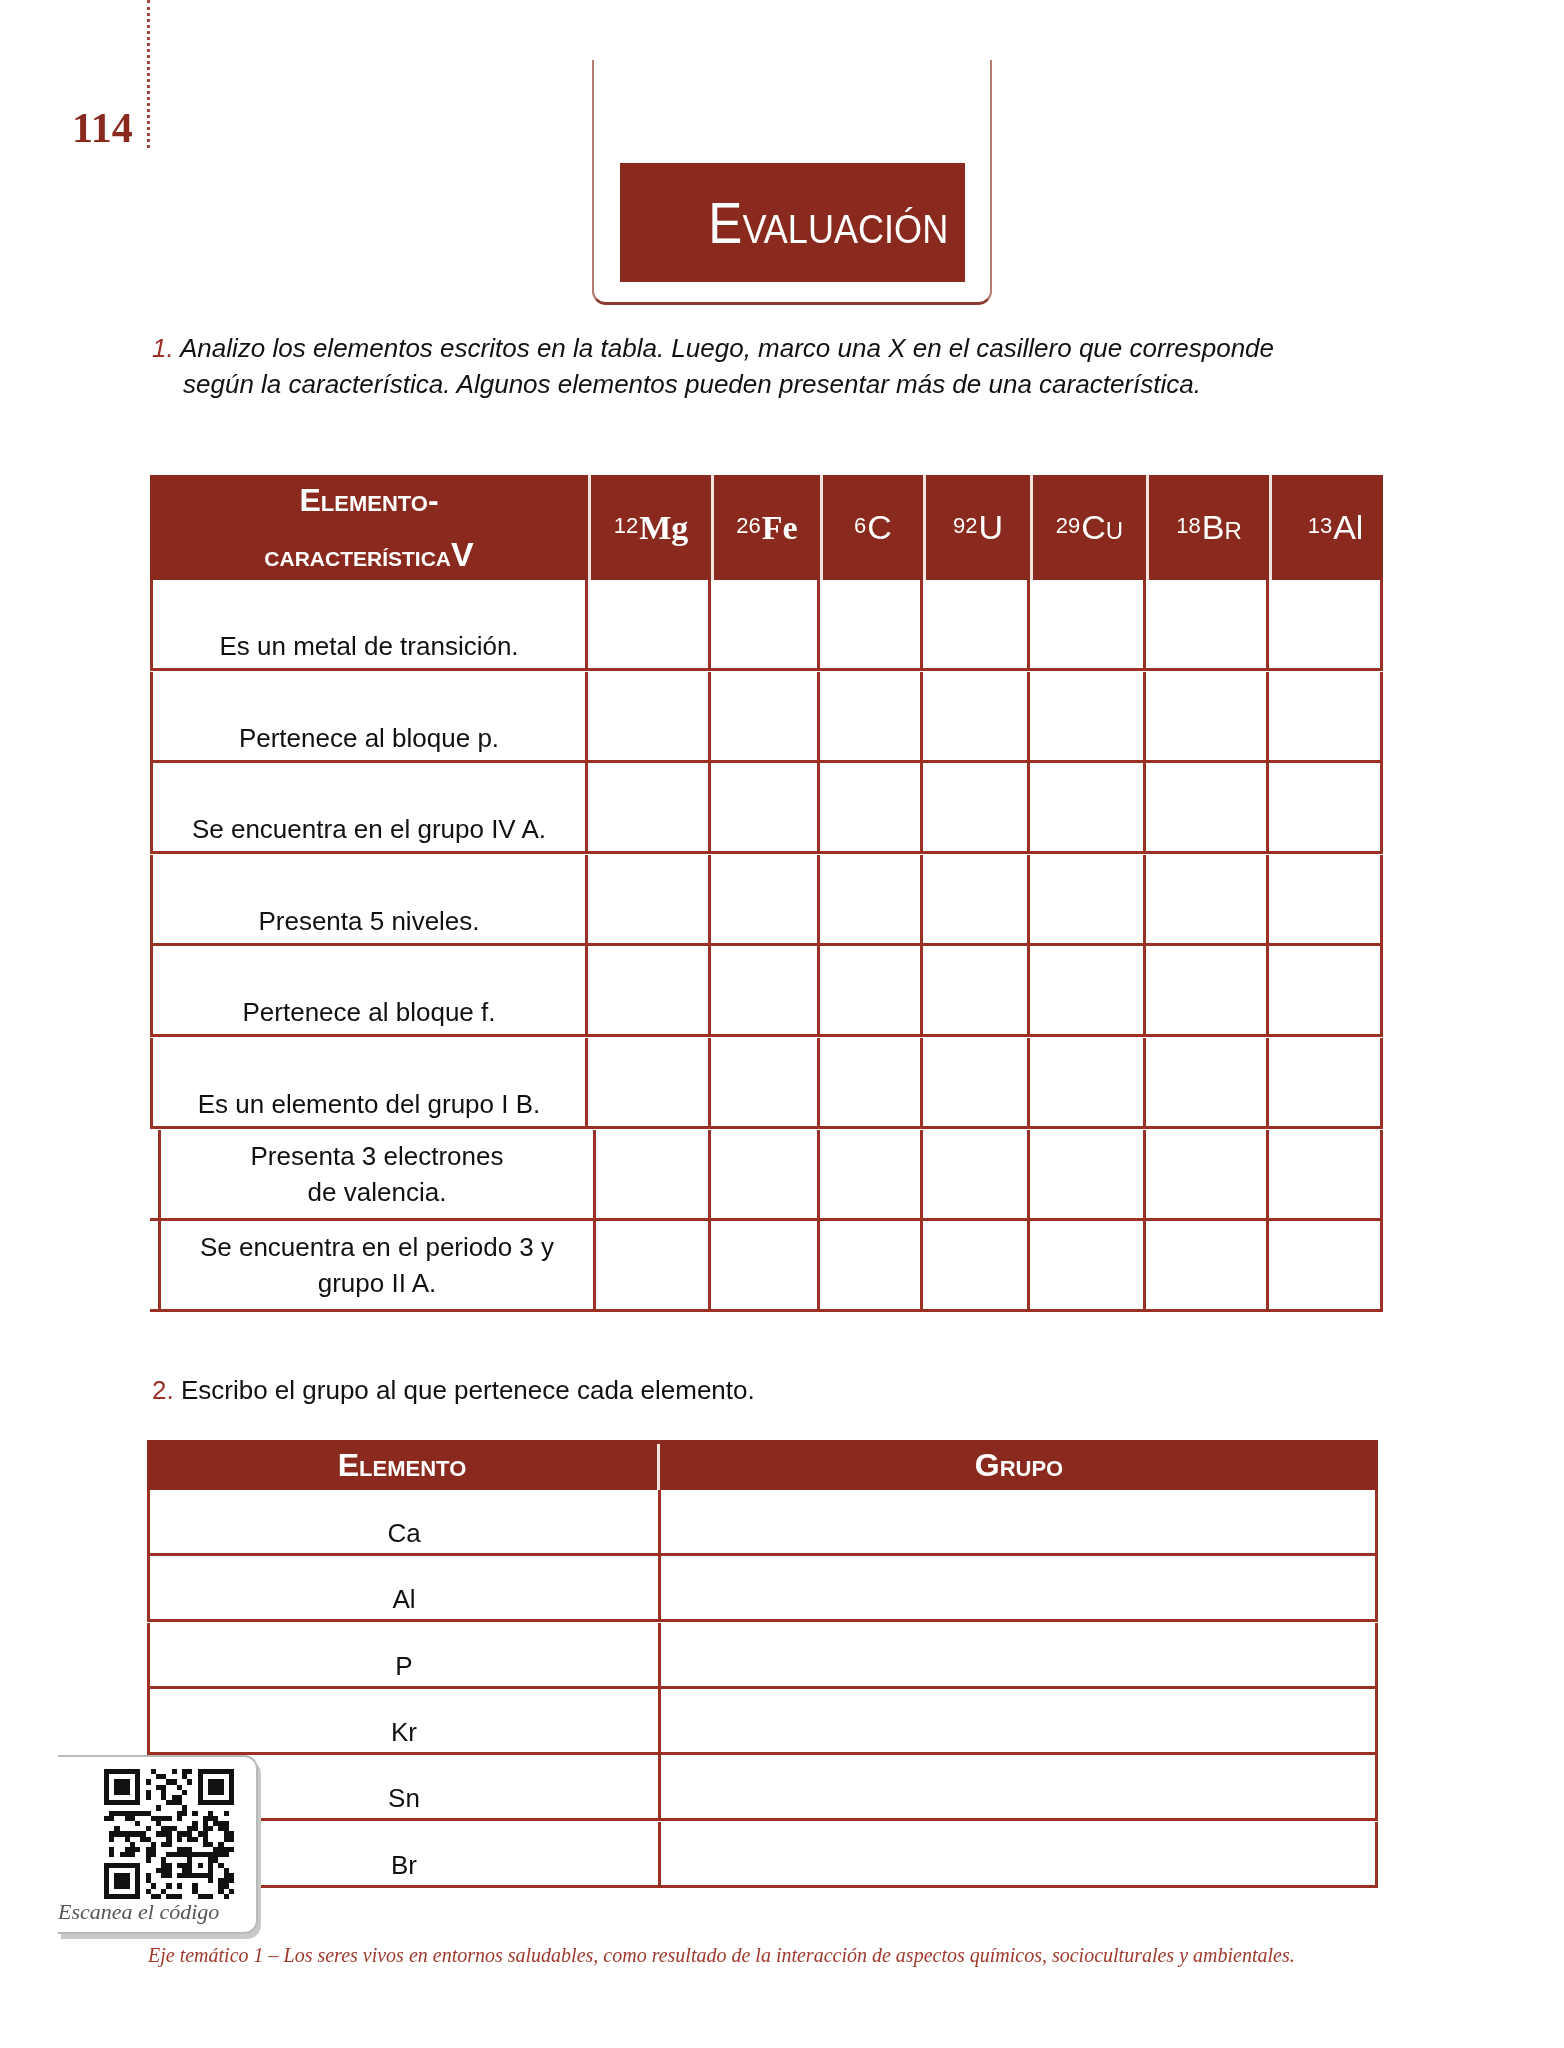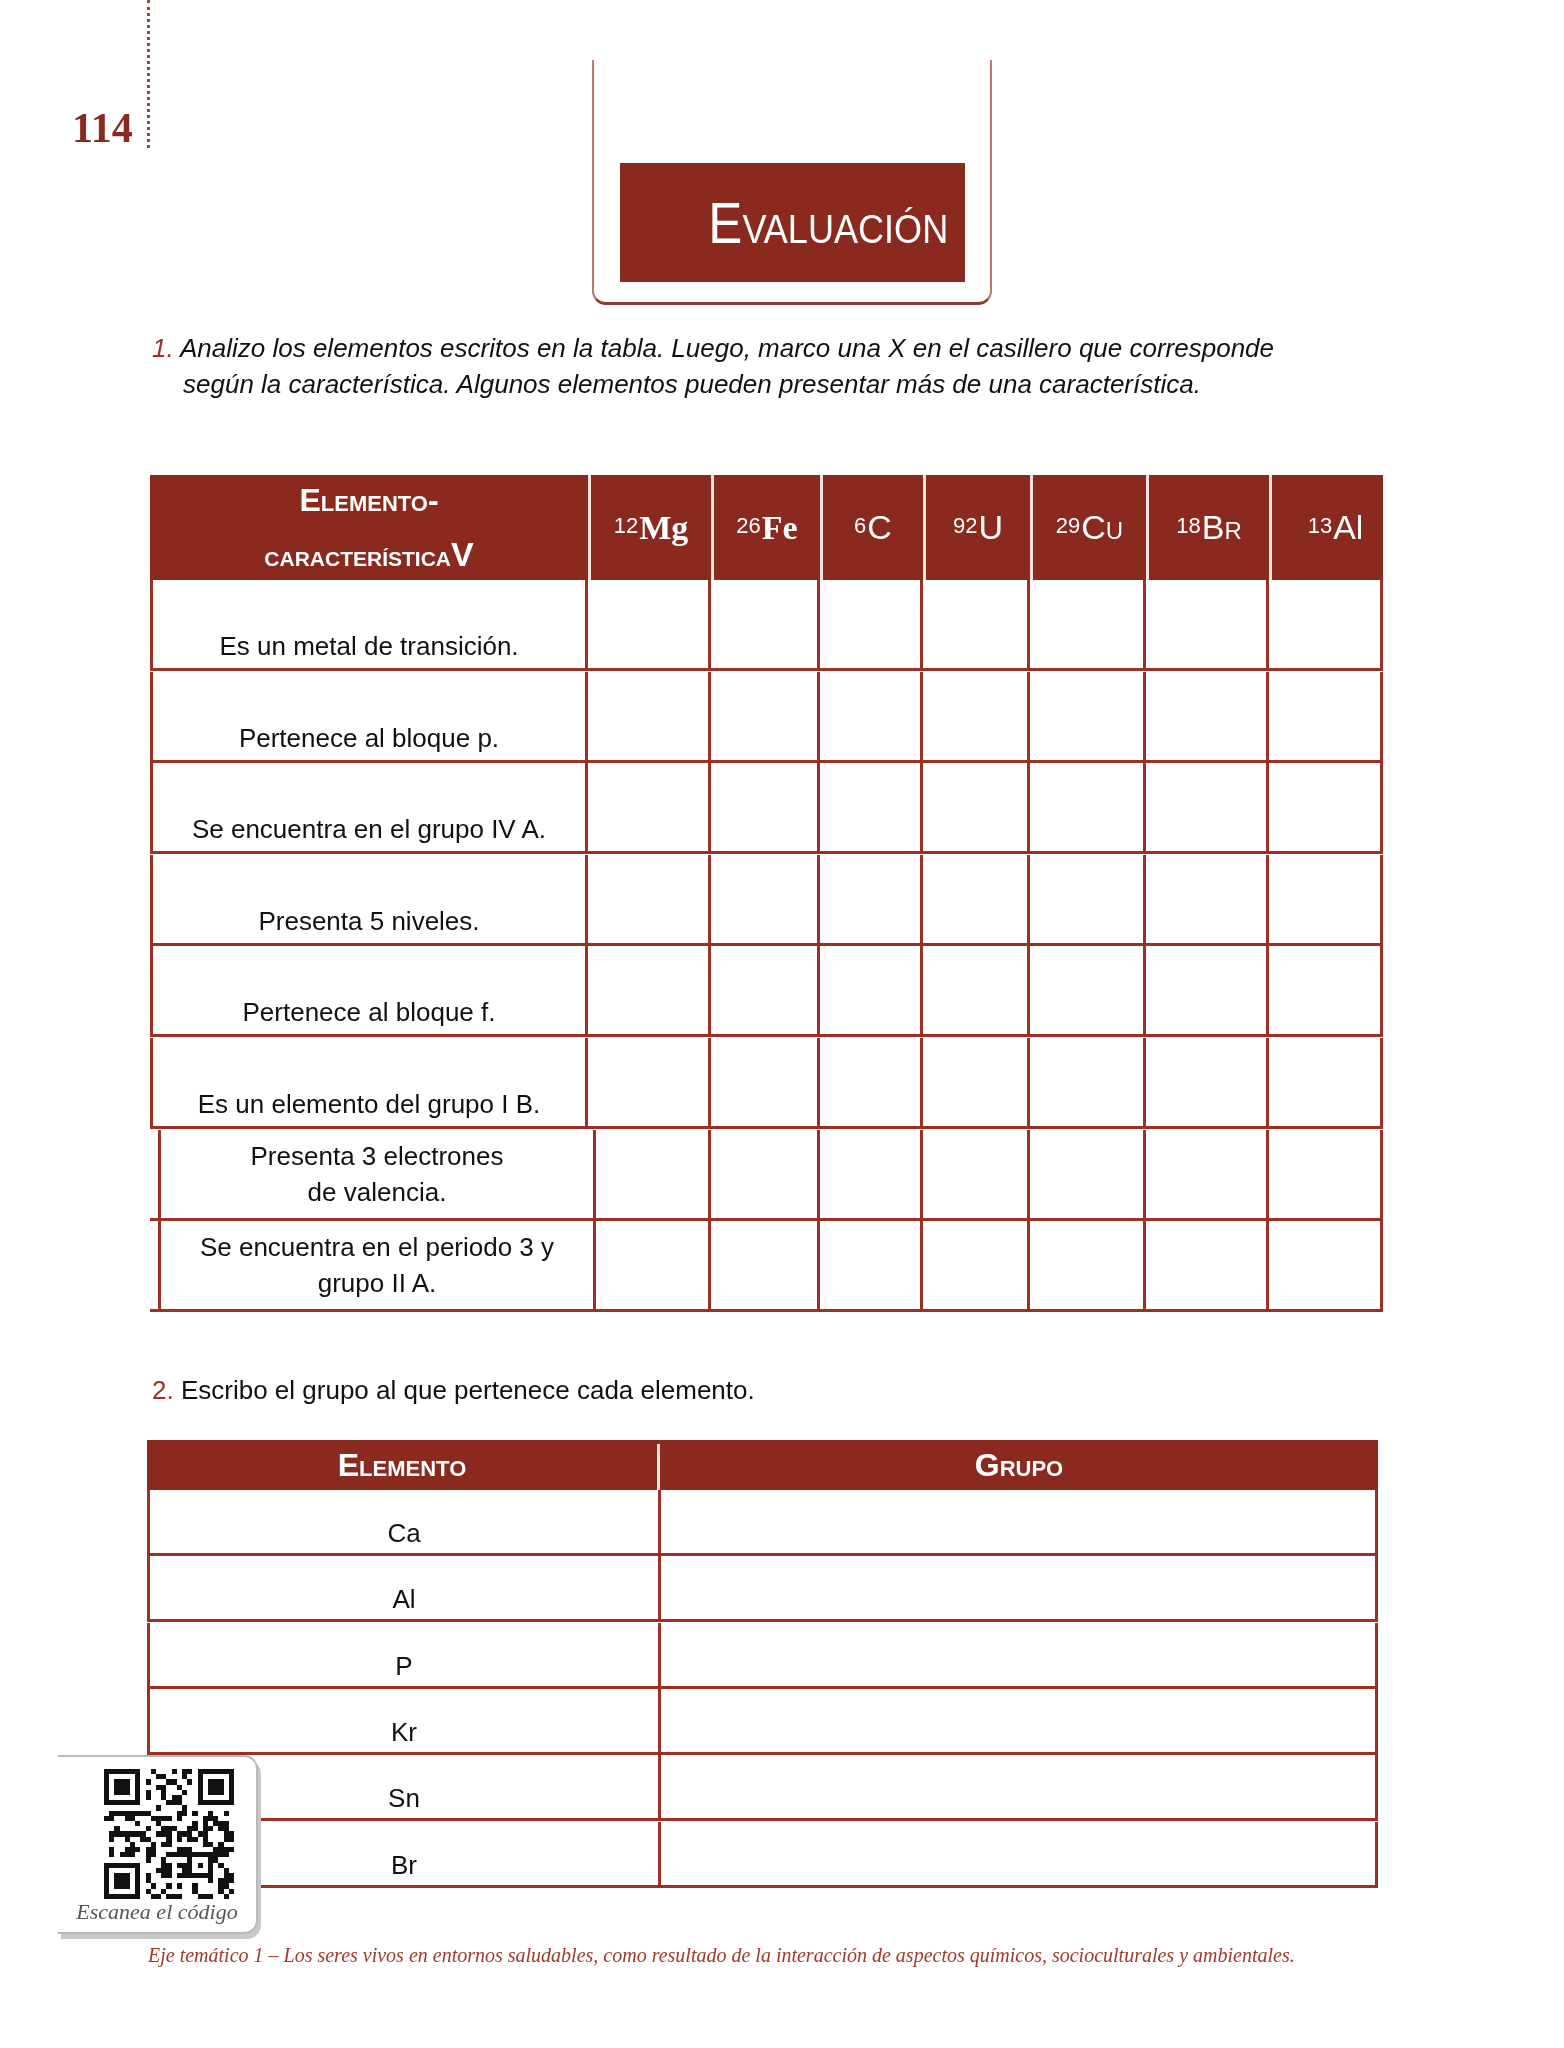--- a/index.html
+++ b/index.html
@@ -62,21 +62,21 @@
   .t2 .elcell { position:absolute; left:0; top:0; width:511px; height:63px; box-sizing:border-box;
                 border-right:3px solid var(--red2); display:flex; align-items:flex-end; justify-content:center;
                 font-size:26px; padding-bottom:4px; }
   .t2 .grcell { position:absolute; left:511px; top:0; width:714px; height:63px; }
 
   
   .qr-card { left:58px; top:1755px; width:198px; height:175px; background:#fff;
              border:2px solid #b9b9b9; border-left:none; border-radius:0 14px 14px 0;
              box-shadow:3px 5px 0 #c9c9c9; }
   .qr { position:absolute; left:46px; top:12px; width:130px; height:130px; }
-  .qr-caption { position:absolute; left:0; width:198px; top:142px; text-align:center;
+  .qr-caption { position:absolute; left:0; width:198px; top:142px; 
                 font-family:"Liberation Serif", serif; font-style:italic; font-size:22px; color:#555; }
 
   
   .footer { left:148px; top:1944px; width:1240px; font-family:"Liberation Serif", serif; font-style:italic;
             font-size:20px; color:#a0392b; letter-spacing:0px; }
 </style>
 </head>
 <body>
 
 <div class="abs page-num">114</div>

